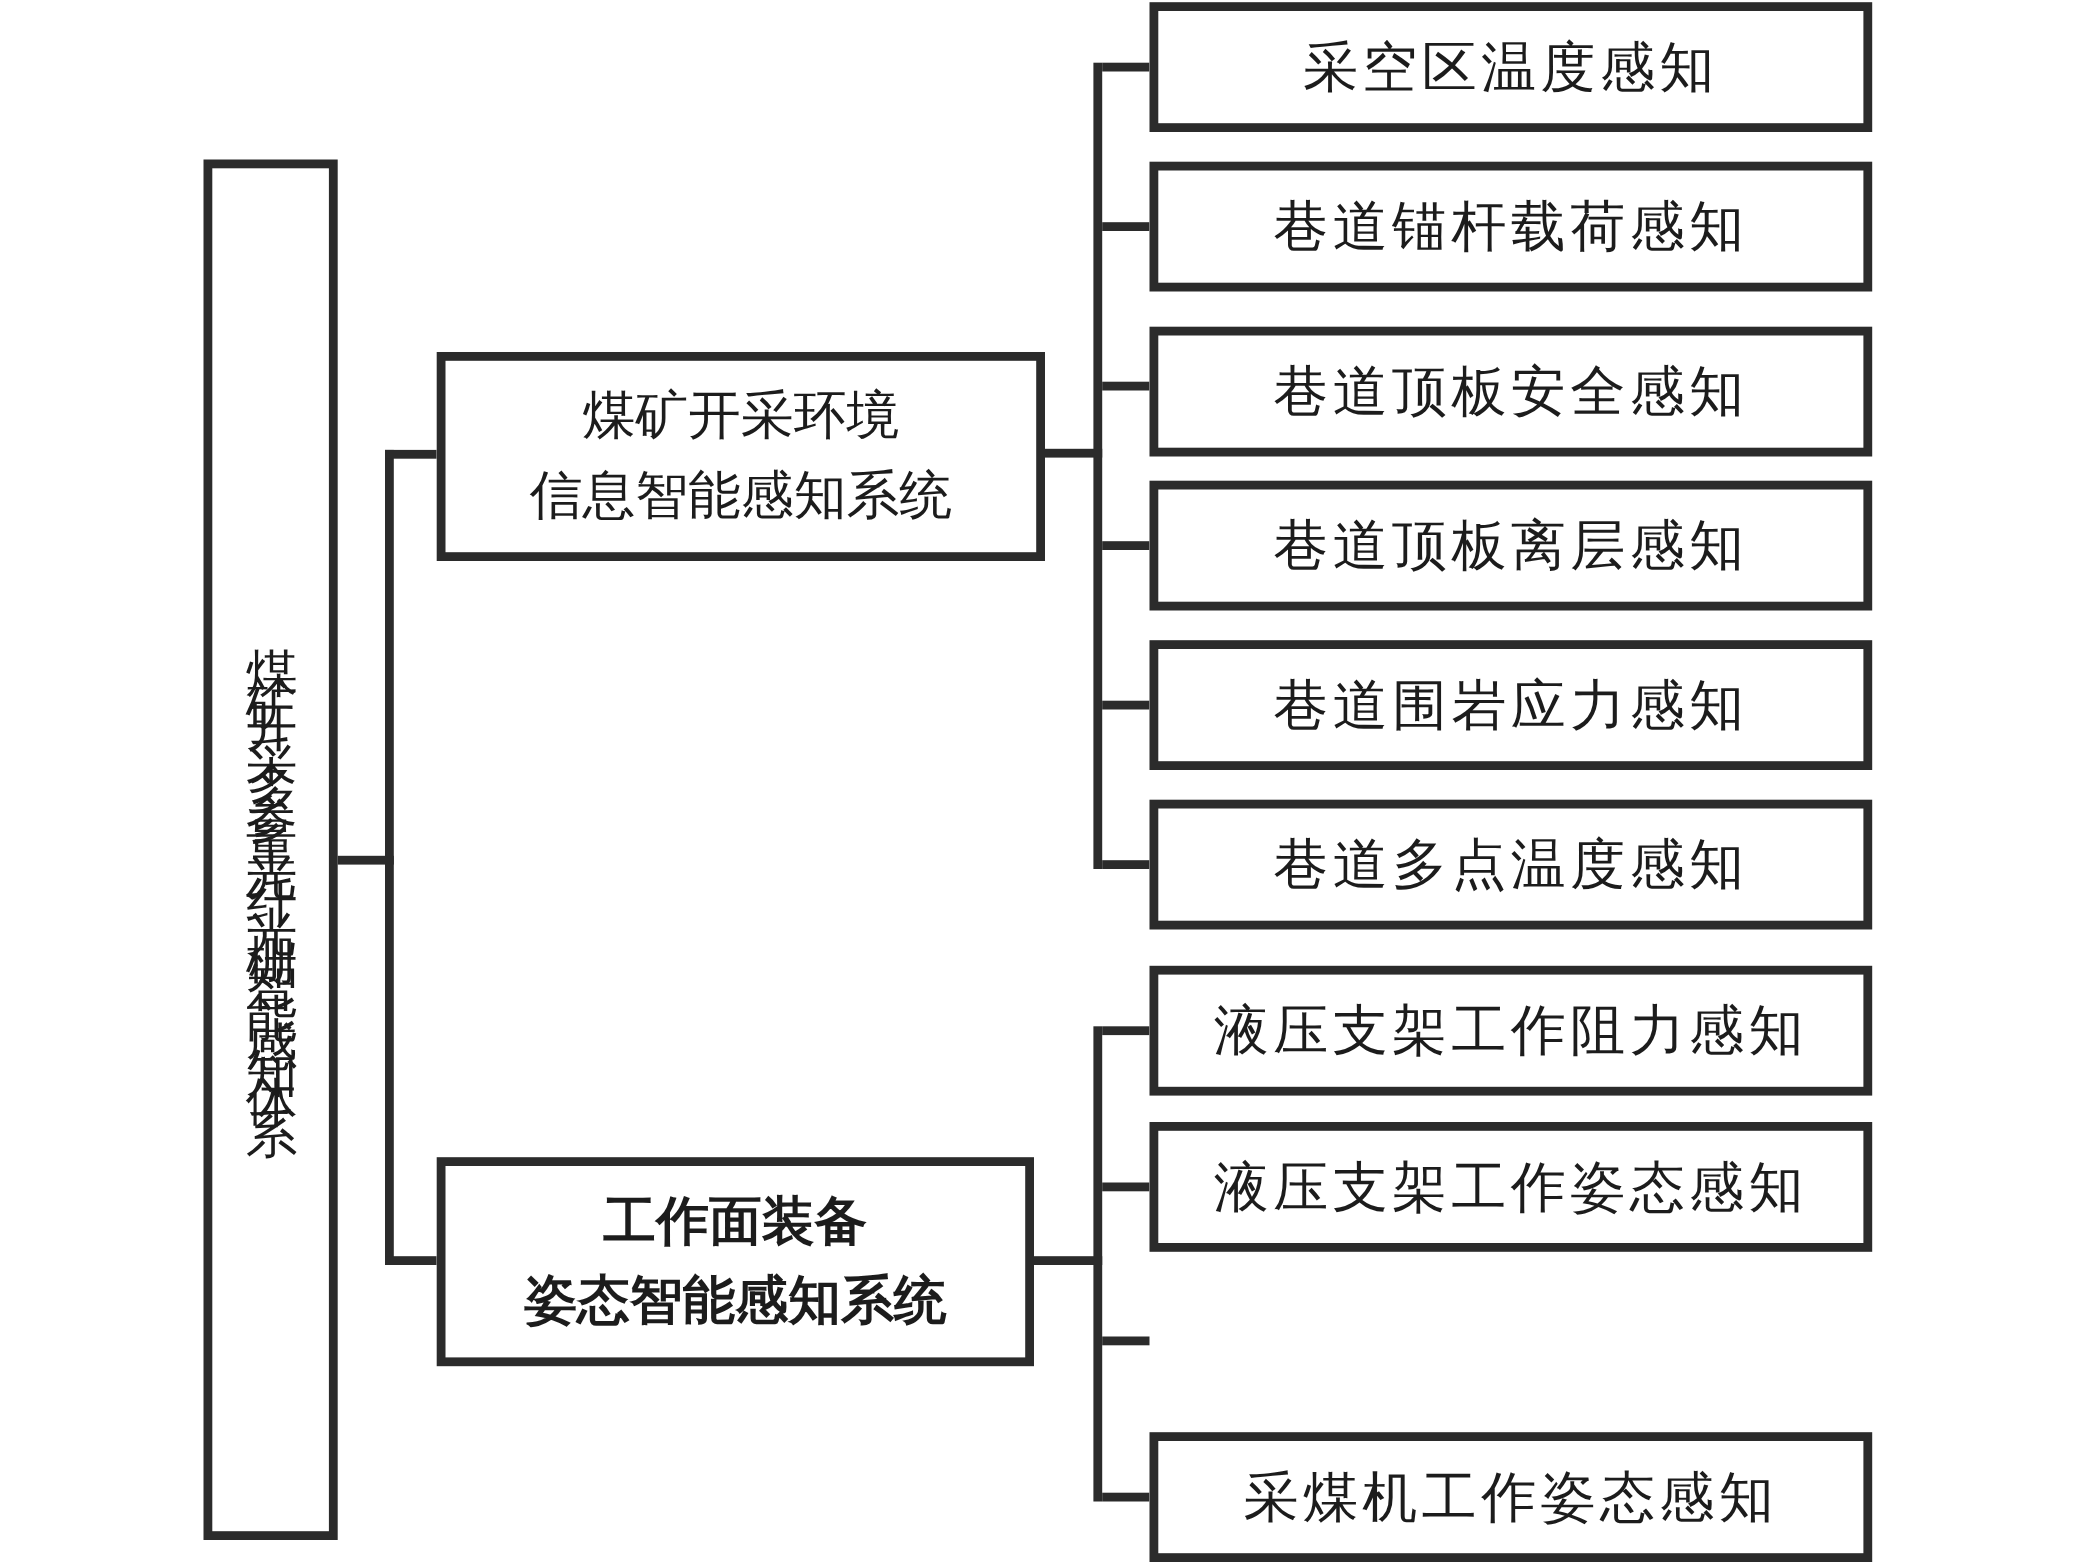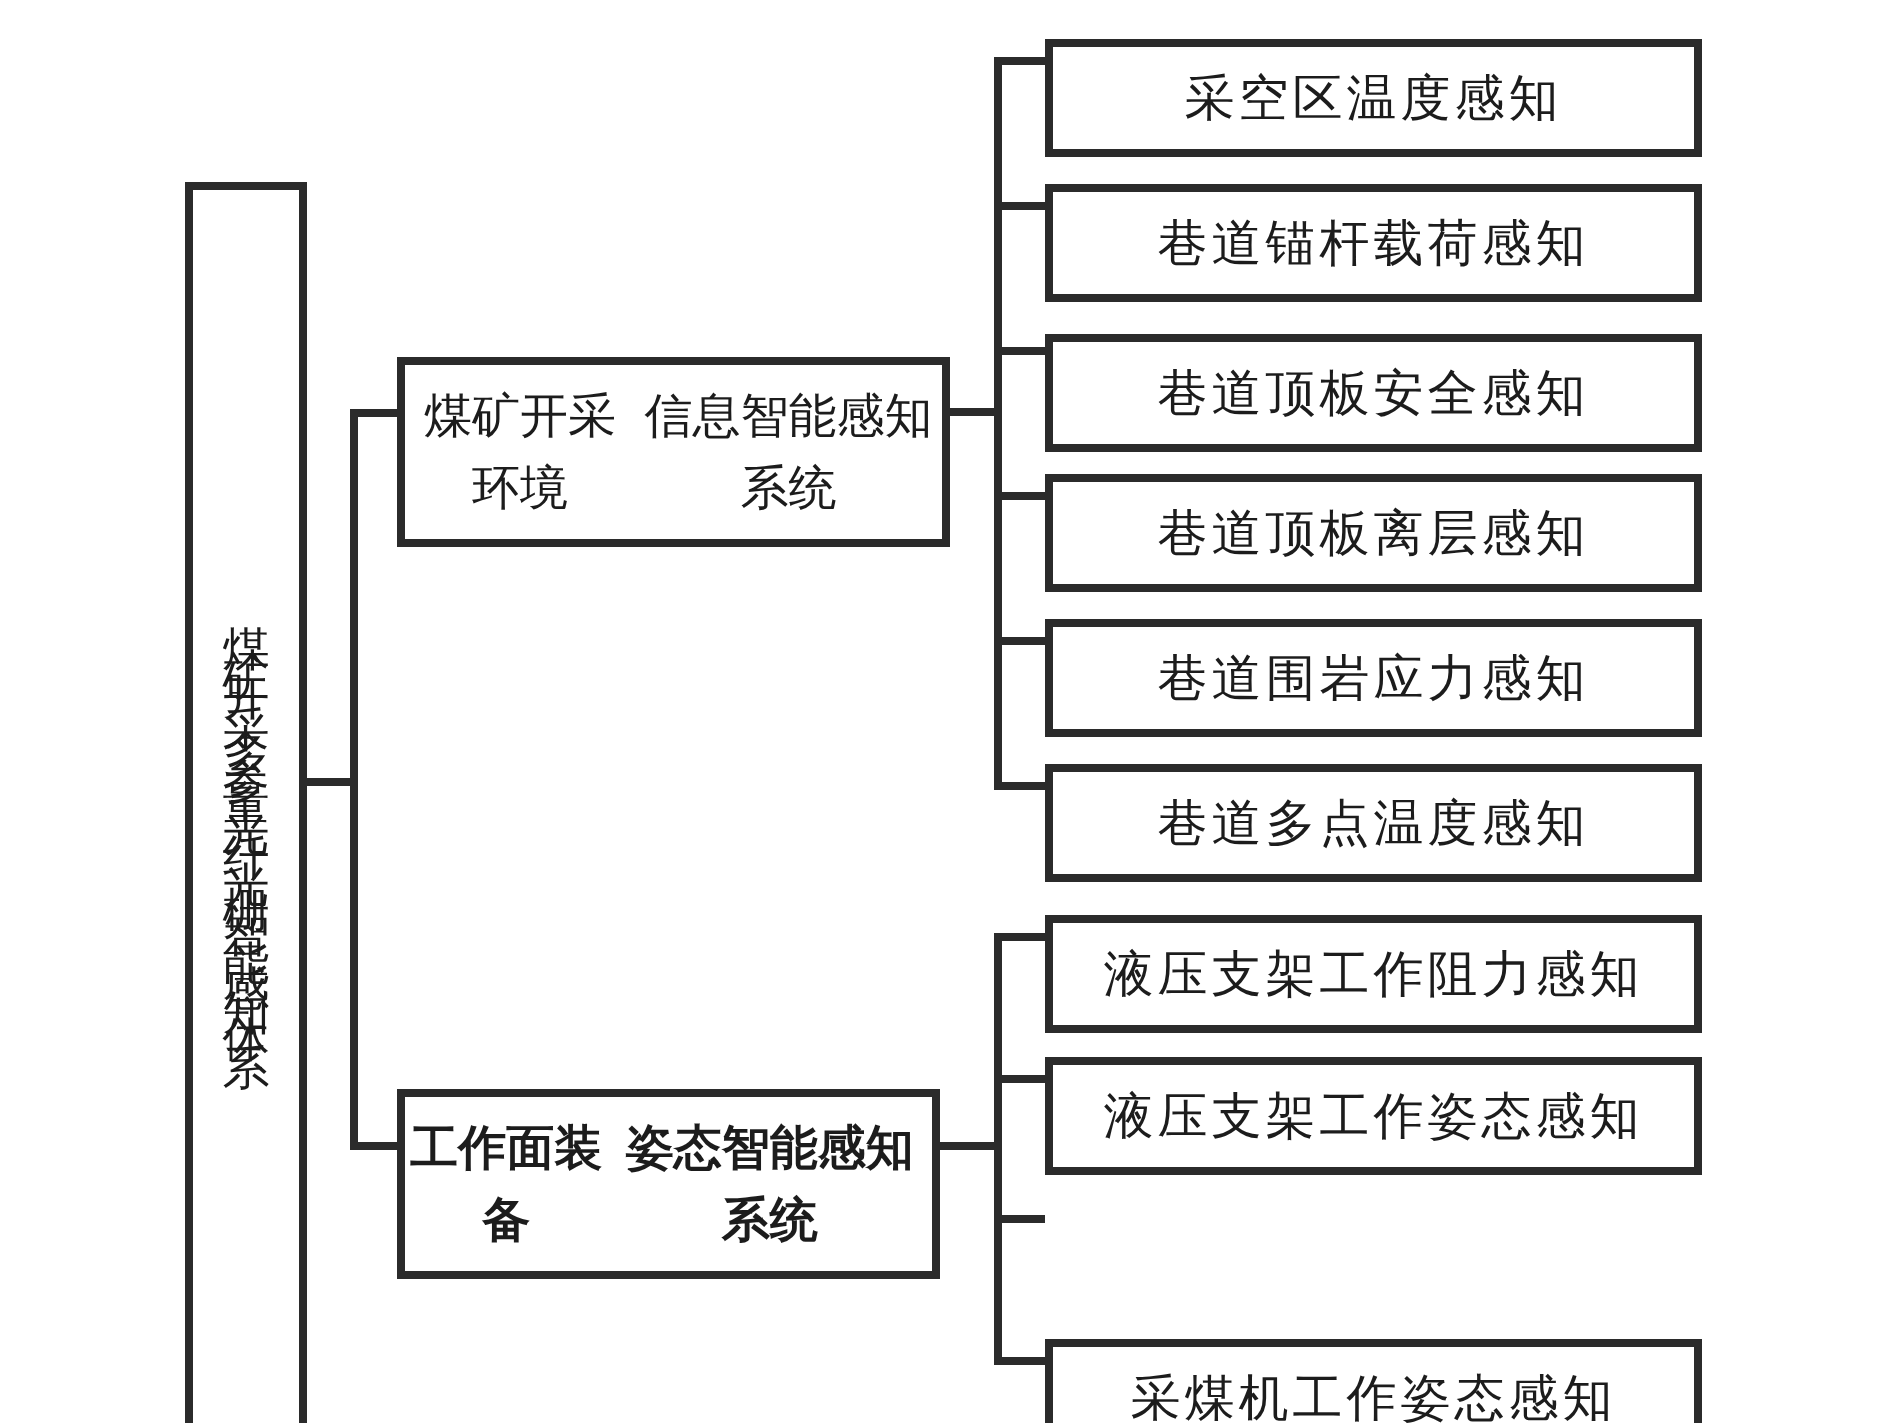--- a/index.html
+++ b/index.html
@@ -18,36 +18,35 @@
   }
   .node {
     position: absolute;
     box-sizing: border-box;
     border: 8px solid #2b2b2b;
     background: #ffffff;
     display: flex;
     align-items: center;
     justify-content: center;
     text-align: center;
-    margin-top: 37px;
   }
   .root-node {
     left: 185px; top: 145px;
     width: 122px; height: 1255px;
   }
   .root-node .vtext {
     writing-mode: vertical-rl;
     text-orientation: upright;
     font-size: 47px;
     letter-spacing: 26px;
     line-height: 1;
     white-space: nowrap;
   }
   .branch-node {
-    flex-direction: row;
+    flex-direction: column;
     font-size: 48px;
     line-height: 72px;
   }
   .branch-1 { left: 397px; top: 320px;  width: 553px; height: 190px; }
   .branch-2 { left: 397px; top: 1052px; width: 543px; height: 190px; font-weight: bold; }
   .leaf-node {
     left: 1045px;
     width: 657px; height: 118px;
     font-size: 50px;
     letter-spacing: 4px;

